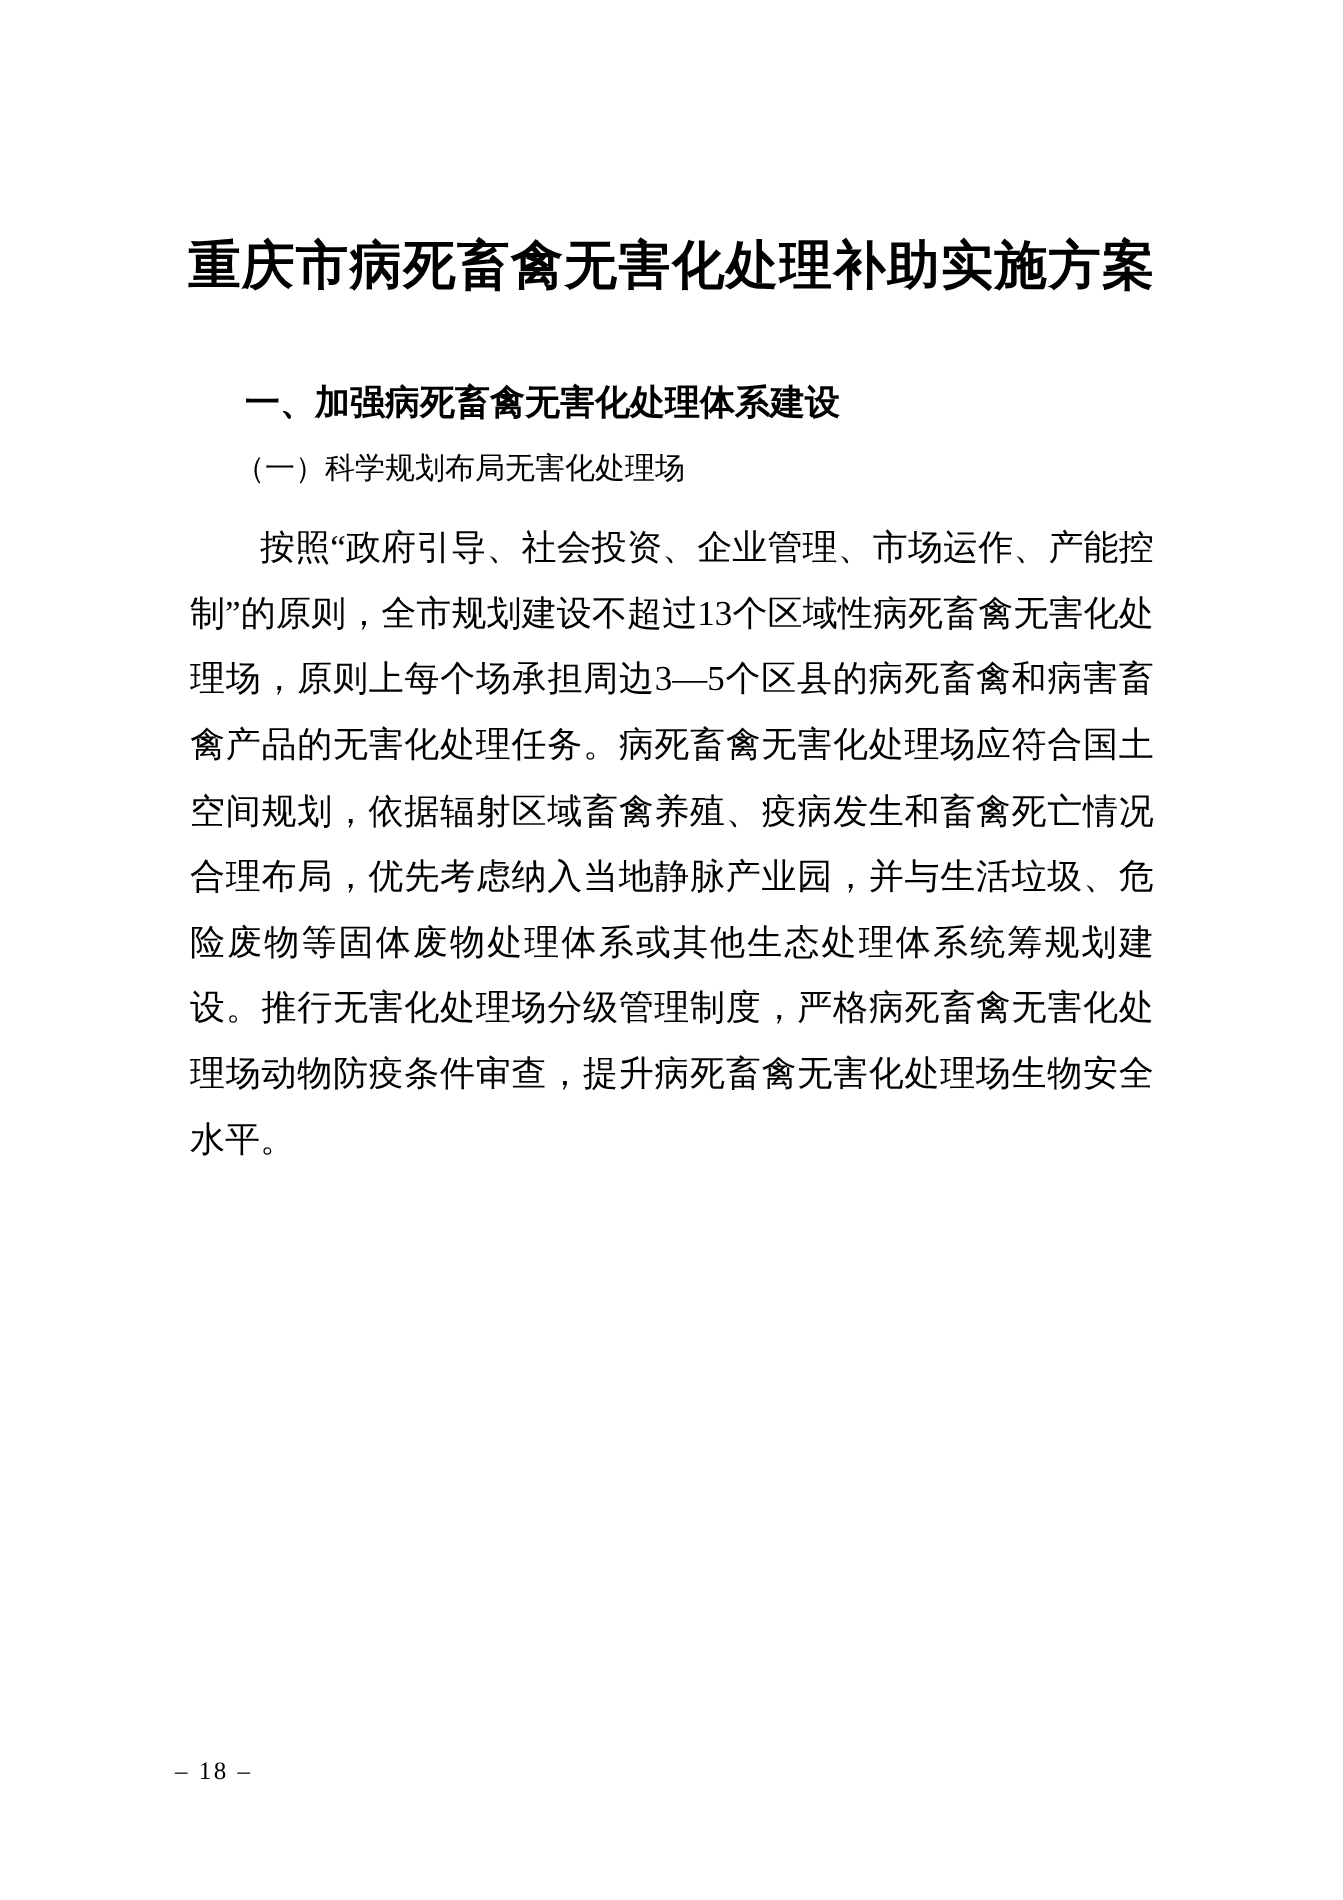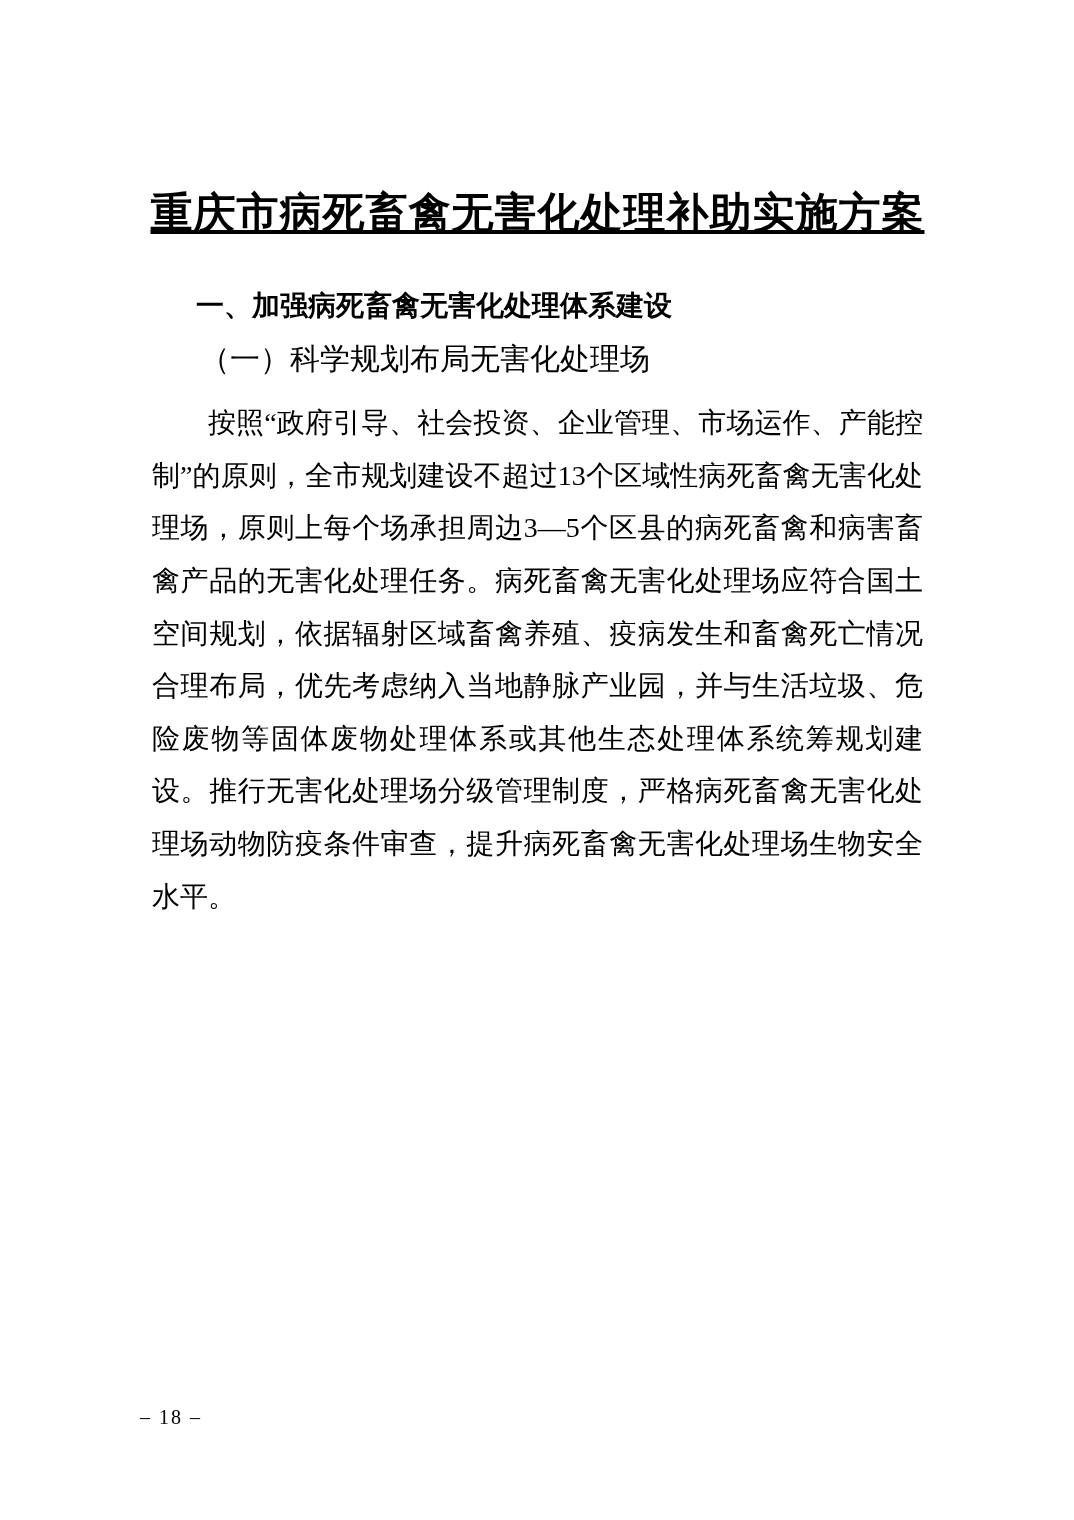--- a/index.html
+++ b/index.html
@@ -18,44 +18,43 @@
     top: 188px;
     width: 795px;
     margin: 0;
     text-align: center;
     font-family: "Liberation Serif", serif;
     font-weight: bold;
     font-size: 42px;
     line-height: 50px;
     letter-spacing: 1px;
     white-space: nowrap;
-    text-decoration: underline;
   }
   .doc-body {
     position: absolute;
     left: 140px;
-    top: 280px;
+    top: 296px;
     width: 795px;
     font-size: 28px;
     line-height: 52.6px;
     text-align: justify;
   }
   .section-heading {
     margin: 0;
     font-family: "Liberation Sans", sans-serif;
     font-weight: bold;
     font-size: 28px;
     text-indent: 2em;
     text-align: left;
   }
   .sub-heading {
     margin: 0;
     font-family: "Liberation Serif", serif;
     font-weight: normal;
-    font-size: 30px;
+    font-size: 24px;
     text-indent: 2em;
     text-align: left;
   }
   .body-para {
     margin: 12px;
     font-family: "Liberation Serif", serif;
     font-weight: normal;
     font-size: 28px;
     text-indent: 2em;
   }

